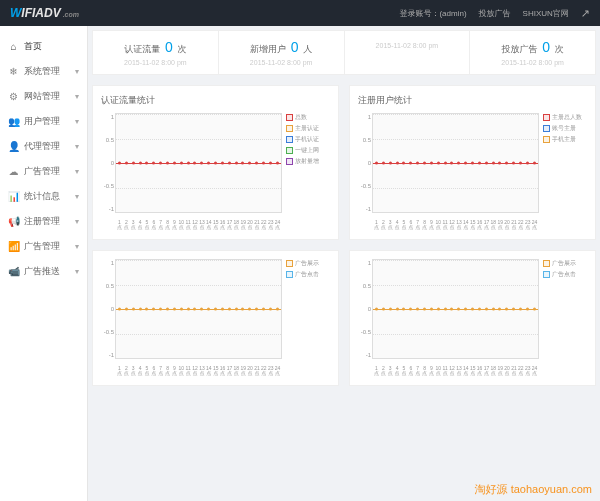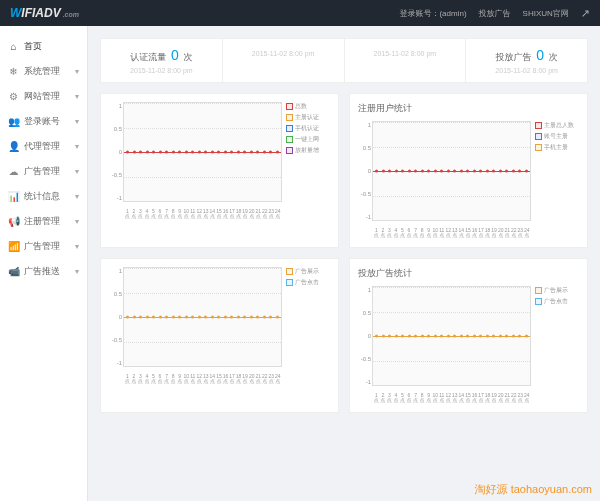--- a/index.html
+++ b/index.html
@@ -13,21 +13,21 @@
 .top-right{display:flex;align-items:center;gap:12px;font-size:8px;color:#aaa}
 .top-link{color:#aaa;cursor:pointer}
 .share-icon{color:#aaa;font-size:11px}
 .container{display:flex;height:475px}
 .sidebar{width:88px;background:#fff;border-right:1px solid #e5e5e5;padding-top:8px}
 .side-item{display:flex;align-items:center;padding:6px 8px;font-size:9px;color:#666;cursor:pointer;gap:5px}
 .side-item.active{color:#333;font-weight:500}
 .side-icon{width:11px;font-size:10px;color:#888;text-align:center}
 .side-item.active .side-icon{color:#333}
 .side-chev{margin-left:auto;font-size:8px;color:#aaa}
-.main{flex:1;padding:12px;overflow:hidden}
+.main{flex:1;padding:4px;overflow:hidden}
 .stats{display:flex;background:#fff;border:1px solid #eee;margin-bottom:10px}
 .stat{flex:1;padding:8px 6px;border-right:1px solid #eee;text-align:center}
 .stat:last-child{border-right:none}
 .stat-title{font-size:9px;color:#666;display:inline}
 .stat-val{font-size:14px;color:#00a0e9;font-weight:400;margin:0 2px}
 .stat-unit{font-size:9px;color:#666}
 .stat-time{font-size:7px;color:#ccc;margin-top:3px}
 .charts{display:grid;grid-template-columns:1fr 1fr;gap:10px}
 .chart-box{background:#fff;border:1px solid #eee;padding:8px}
 .chart-title{font-size:9px;color:#666;margin-bottom:6px}
@@ -75,21 +75,21 @@
         <span>系统管理</span>
         <span class="side-chev">▾</span>
       </div>
       <div class="side-item">
         <span class="side-icon">⚙</span>
         <span>网站管理</span>
         <span class="side-chev">▾</span>
       </div>
       <div class="side-item">
         <span class="side-icon">👥</span>
-        <span>登录账号</span>
+        <span>用户管理</span>
         <span class="side-chev">▾</span>
       </div>
       <div class="side-item">
         <span class="side-icon">👤</span>
         <span>代理管理</span>
         <span class="side-chev">▾</span>
       </div>
       <div class="side-item">
         <span class="side-icon">☁</span>
         <span>广告管理</span>
@@ -116,32 +116,34 @@
         <span class="side-chev">▾</span>
       </div>
     </div>
   <div class="main">
     <div class="stats" id="stats">
         <div class="stat">
           <div><span class="stat-title">认证流量</span> <span class="stat-val">0</span> <span class="stat-unit">次</span></div>
           <div class="stat-time">2015-11-02 8:00 pm</div>
         </div>
         <div class="stat">
+          <div><span class="stat-title">新增用户</span> <span class="stat-val">0</span> <span class="stat-unit">人</span></div>
           <div class="stat-time">2015-11-02 8:00 pm</div>
         </div>
         <div class="stat">
           <div class="stat-time">2015-11-02 8:00 pm</div>
         </div>
         <div class="stat">
           <div><span class="stat-title">投放广告</span> <span class="stat-val">0</span> <span class="stat-unit">次</span></div>
           <div class="stat-time">2015-11-02 8:00 pm</div>
         </div>
       </div>
     <div class="charts" id="charts">
         <div class="chart-box">
+          <div class="chart-title">认证流量统计</div>
     <div class="chart-body">
       <div class="chart-area" style="margin-left:14px;margin-bottom:18px">
         <div class="chart-grid">
                 <div class="hl" style="top:0%"></div>
                 <div class="hl" style="top:25%"></div>
                 <div class="hl" style="top:50%"></div>
                 <div class="hl" style="top:75%"></div>
                 <div class="hl" style="top:100%"></div>
               </div>
         <div class="chart-line" style="background:#d93f3f"></div>
@@ -394,21 +396,20 @@
                 <span>广告展示</span>
               </div>
               <div class="leg-item">
                 <span class="leg-sw" style="border-color:#58b4e8;background:#58b4e822"></span>
                 <span>广告点击</span>
               </div>
             </div>
     </div>
         </div>
         <div class="chart-box">
-          <div class="chart-title">投放广告统计</div>
     <div class="chart-body">
       <div class="chart-area" style="margin-left:14px;margin-bottom:18px">
         <div class="chart-grid">
                 <div class="hl" style="top:0%"></div>
                 <div class="hl" style="top:25%"></div>
                 <div class="hl" style="top:50%"></div>
                 <div class="hl" style="top:75%"></div>
                 <div class="hl" style="top:100%"></div>
               </div>
         <div class="chart-line" style="background:#e8a23c"></div>

